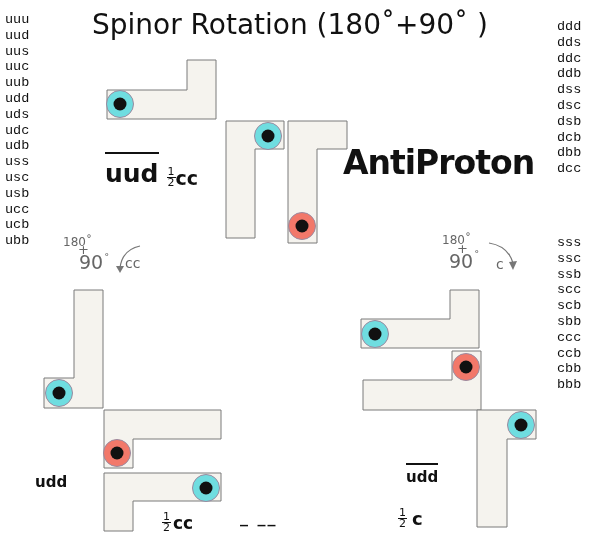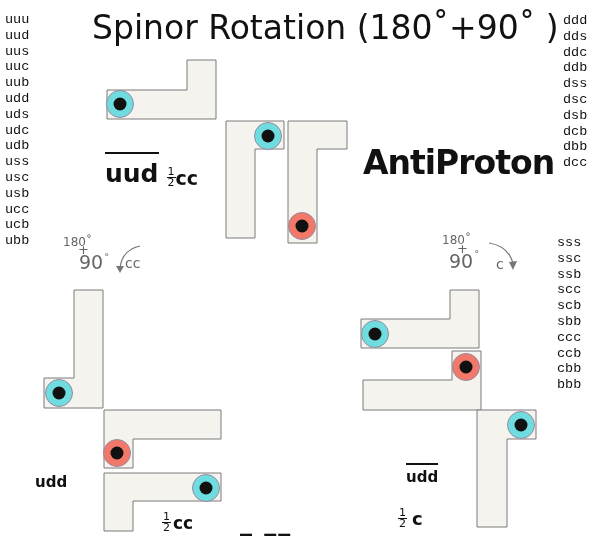--- a/index.html
+++ b/index.html
@@ -1,23 +1,23 @@
 <!DOCTYPE html>
 <html><head>
   <meta charset="utf-8">
   <style>
     html, body { margin: 0; padding: 0; background: #ffffff; }
     body { width: 600px; height: 540px; position: relative; overflow: hidden;
            font-family: "DejaVu Sans", sans-serif; color: #111; }
     .abs { position: absolute; }
-    #title { left: 92px; top: 8px; font-size: 33px; letter-spacing: 0px; white-space: pre; }
+    #title { left: 92px; top: 8px; font-size: 28px; letter-spacing: 0px; white-space: pre; }
     .qlist { position: absolute; font-size: 13.5px; line-height: 15.8px; }
     .qlist div { height: 15.8px; font-family: Liberation Mono, monospace; }
     #left-list { left: 5px; top: 12px; }
-    #right-list-a { left: 557px; top: 13px; margin-left: 6px; }
+    #right-list-a { left: 557px; top: 19px; }
     #right-list-b { left: 557px; top: 211px; margin-top: 24px; }
     svg#diagram { position: absolute; left: 0; top: 0; }
     .lbl { position: absolute; white-space: nowrap; }
     .over { border-top: 2.5px solid #111; }
     .frac { display: inline-block; vertical-align: middle; text-align: center; font-size: 11px; line-height: 10px; }
     .frac .num { display: block; border-bottom: 1.5px solid #111; padding: 0 1px; }
     .frac .den { display: block; }
     .rot { color: #666; position: absolute; }
   </style>
 </head>
@@ -122,36 +122,36 @@
   <path d="M116 266 L120 273 L124 266 Z" fill="#777"></path>
   <path d="M489 243 Q508 246 513 263" fill="none" stroke="#777" stroke-width="1.2"></path>
   <path d="M509 262 L513 270 L517 261 Z" fill="#777"></path>
 </svg>
 
 <div class="lbl" style="left:105px; top:152px;">
   <span class="over" style="font-size:25px; font-weight:bold; display:inline-block; line-height:28px; padding-top:6px;">uud</span>
   <span class="frac" style="margin-left:3px;"><span class="num">1</span><span class="den">2</span></span><span style="font-size:19px; font-weight:bold; vertical-align:middle;">cc</span>
 </div>
 
-<div class="lbl" style="left:363px; top:143px; font-size:33px; font-weight:bold; letter-spacing:-1px;">AntiProton</div>
+<div class="lbl" style="left:343px; top:143px; font-size:33px; font-weight:bold; letter-spacing:-1px;">AntiProton</div>
 
 <div class="rot" style="left:63px; top:235px; font-size:12px;">180˚</div>
 <div class="rot" style="left:78px; top:242px; font-size:13px;">+</div>
 <div class="rot" style="left:79px; top:251px; font-size:19px;">90</div>
 <div class="rot" style="left:104px; top:252px; font-size:11px;">˚</div>
 <div class="rot" style="left:125px; top:255px; font-size:14px;">cc</div>
 
 <div class="rot" style="left:442px; top:233px; font-size:12px;">180˚</div>
 <div class="rot" style="left:457px; top:241px; font-size:13px;">+</div>
 <div class="rot" style="left:449px; top:250px; font-size:19px;">90</div>
 <div class="rot" style="left:474px; top:249px; font-size:11px;">˚</div>
 <div class="rot" style="left:496px; top:256px; font-size:14px;">c</div>
 
 <div class="lbl" style="left:35px; top:473px; font-size:15px; font-weight:bold;">udd</div>
 <div class="lbl" style="left:162px; top:512px;">
   <span class="frac"><span class="num">1</span><span class="den">2</span></span><span style="font-size:17px; font-weight:bold; vertical-align:middle; margin-left:2px;">cc</span>
 </div>
-<div class="lbl" style="left:240px; top:508px; font-size:24px; font-weight:bold; letter-spacing:2px;">_ __</div>
+<div class="lbl" style="left:240px; top:508px; font-size:16px; font-weight:bold; letter-spacing:2px;">_ __</div>
 
 <div class="lbl over" style="left:406px; top:463px; font-size:15px; font-weight:bold; padding-top:3px;">udd</div>
 <div class="lbl" style="left:398px; top:508px;">
   <span class="frac"><span class="num">1</span><span class="den">2</span></span><span style="font-size:18px; font-weight:bold; vertical-align:middle; margin-left:5px;">c</span>
 </div>
 
 </body></html>

